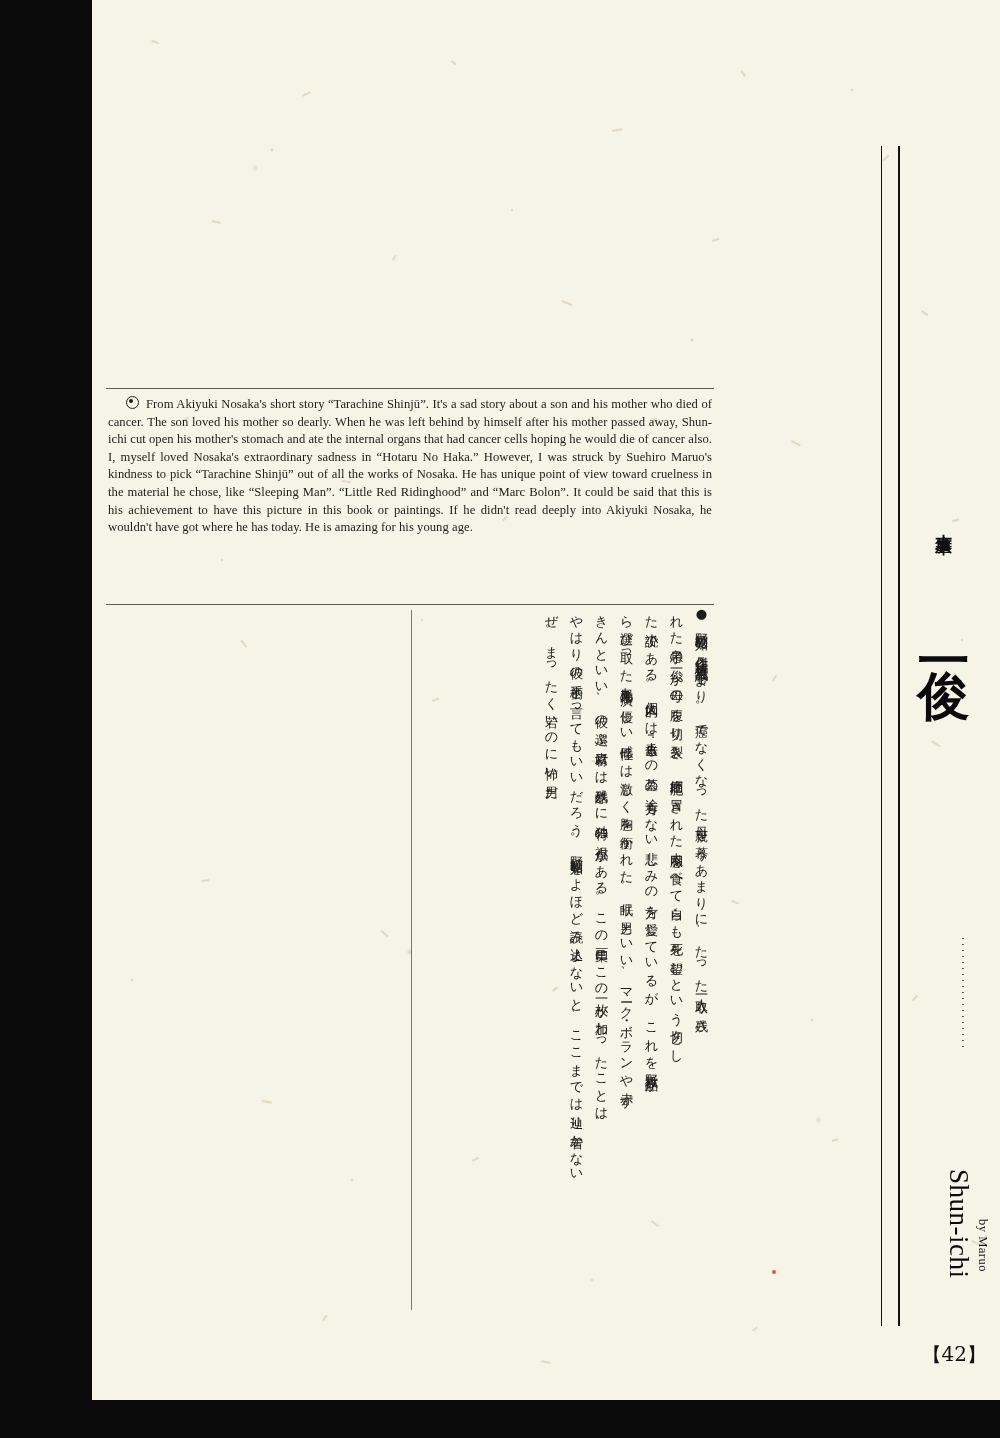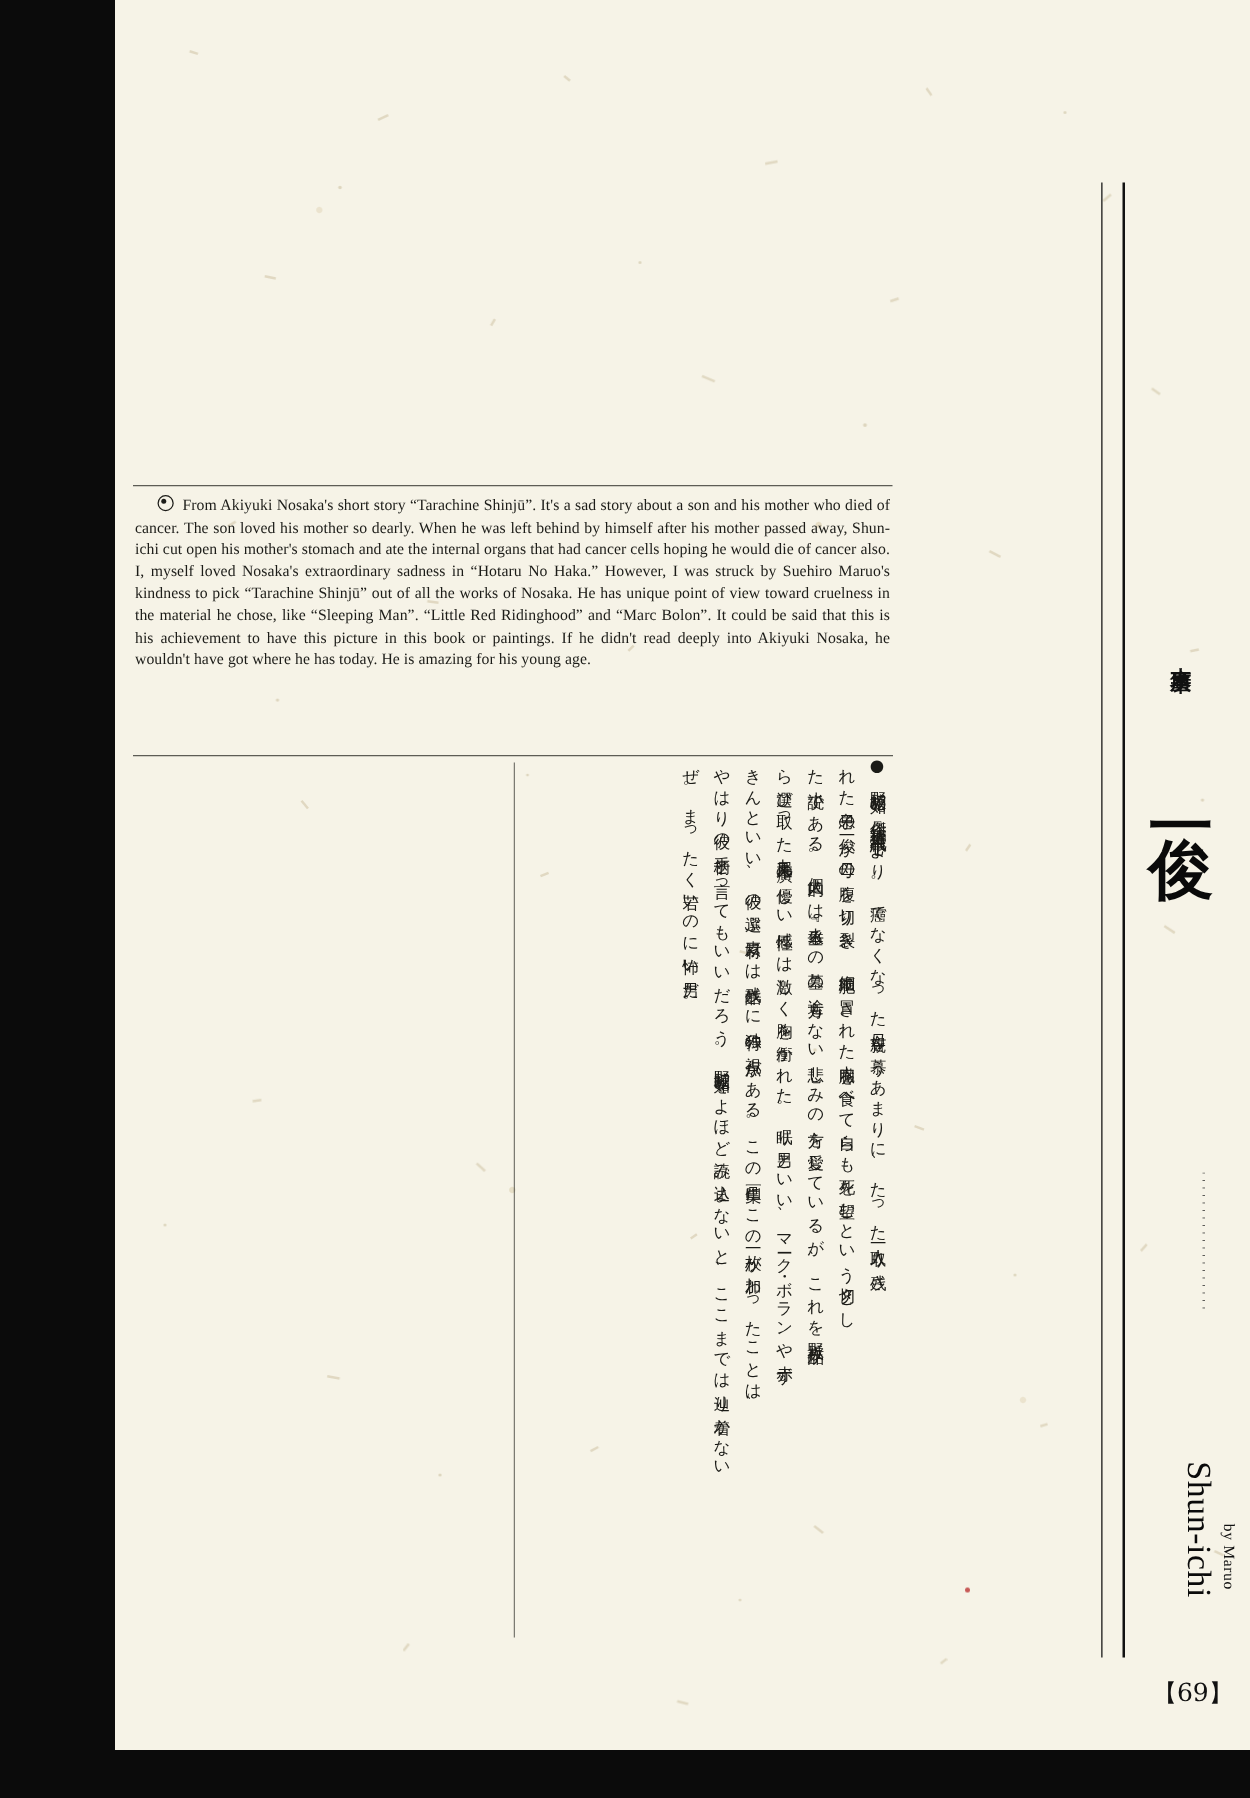--- a/index.html
+++ b/index.html
@@ -321,16 +321,16 @@
 
     <div id="right-rule-outer"></div>
     <div id="right-rule-inner"></div>
     <div id="leader-dots"></div>
 
     <div id="title-kanji-small">末廣筆</div>
     <div id="title-kanji-big">俊一</div>
     <div id="title-romaji">Shun-ichi</div>
     <div id="title-byline">by Maruo</div>
 
-    <div id="page-number"><span class="bracket">【</span><span>69</span><span class="bracket">】</span></div>
+    <div id="page-number"><span class="bracket">【</span><span>42</span><span class="bracket">】</span></div>
 
   </div>
 </div>
 
 </body></html>

